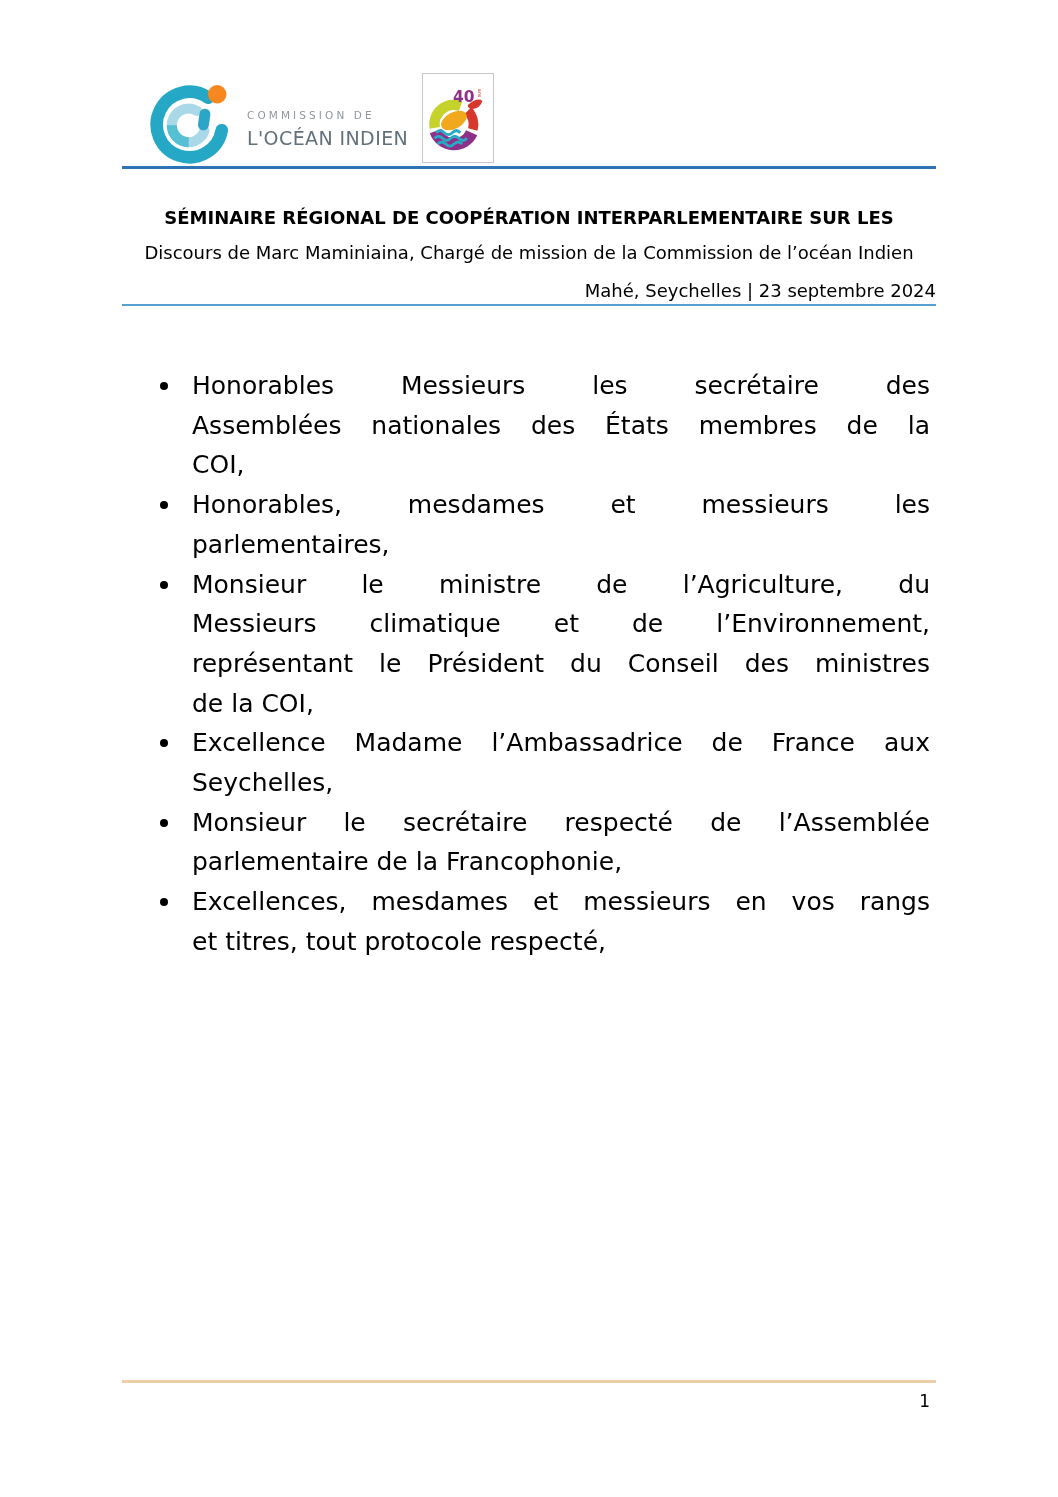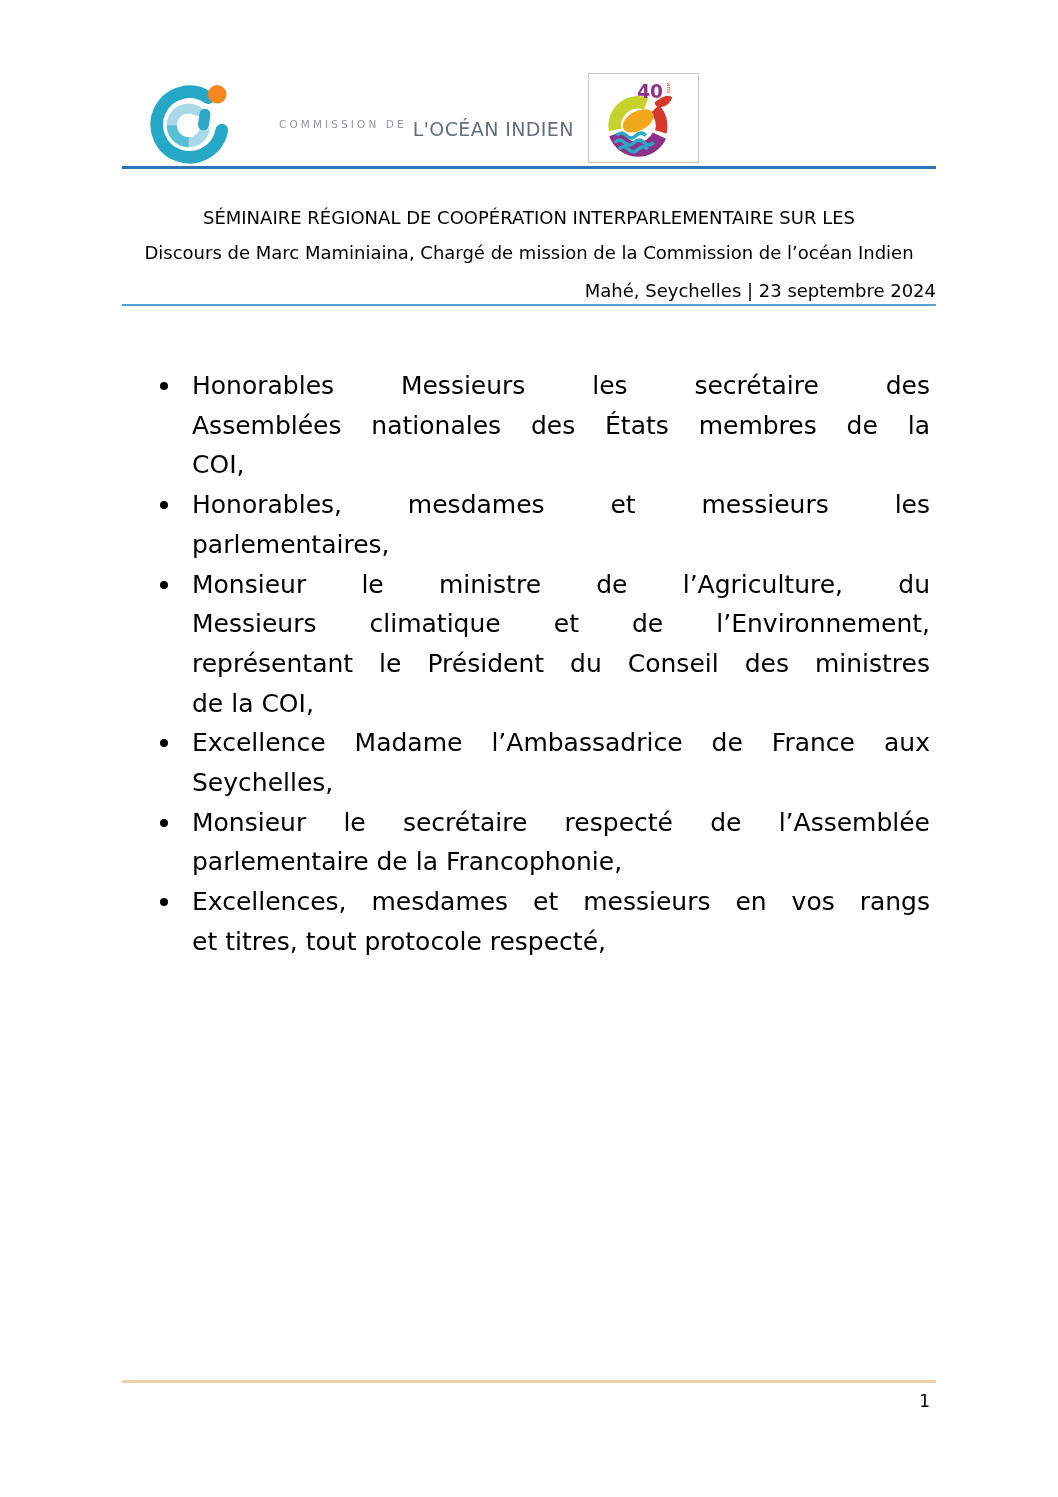--- a/index.html
+++ b/index.html
@@ -11,34 +11,34 @@
     color:#000;
     font-family:"DejaVu Sans","Liberation Sans",sans-serif;
     overflow:hidden;
   }
   .content { margin:0 122px; }
 
   
   .header-row { display:flex; align-items:flex-start; padding-top:73px; margin-left:28px; }
   .coi-logo { display:flex; align-items:center; gap:13px; margin-top:7px; }
   .coi-icon svg { width:84px; height:84px; display:block; }
-  .coi-wordmark { display:flex; flex-direction:row; justify-content:center; gap:6px; padding-top:14px;margin-left:32px; }
+  .coi-wordmark { display:flex; flex-direction:column; justify-content:center; gap:6px; padding-top:14px; }
   .coi-name1 { font-size:10.5px; letter-spacing:3.1px; color:#8f969c; white-space:nowrap; }
   .coi-name2 { font-size:19px; letter-spacing:0.4px; color:#62707a; white-space:nowrap; }
   .anniv-box {
-    width:111px; height:90px; box-sizing:border-box;
+    width:72px; height:90px; box-sizing:border-box;
     border:1px solid #c8c8c8; margin-left:14px;
     display:flex; align-items:center; justify-content:center;
   }
   .anniv-box svg { width:84px; height:86px; display:block; }
   .rule-blue { height:3px; background:#2e74b5; margin-top:2px; }
 
   
   .title-block { text-align:center; }
-  .doc-title { margin-top:35px; font-weight:normal; font-size:18px; line-height:27px; }
+  .doc-title { margin-top:35px; font-weight:bold; font-size:18px; line-height:27px; }
   .doc-subtitle { margin-top:11px; font-size:18px; line-height:22px; }
   .doc-dateline { margin-top:16px; font-size:18px; line-height:22px;text-align:right; }
   .rule-light { height:2px; background:#56a0d2; margin-top:2px; }
 
   
   .body-list {
     list-style:none; margin:60px 0 0 33px; padding:0;
     width:775px; font-size:25px; line-height:39.7px;
   }
   .body-list li { position:relative; padding-left:37px; }

